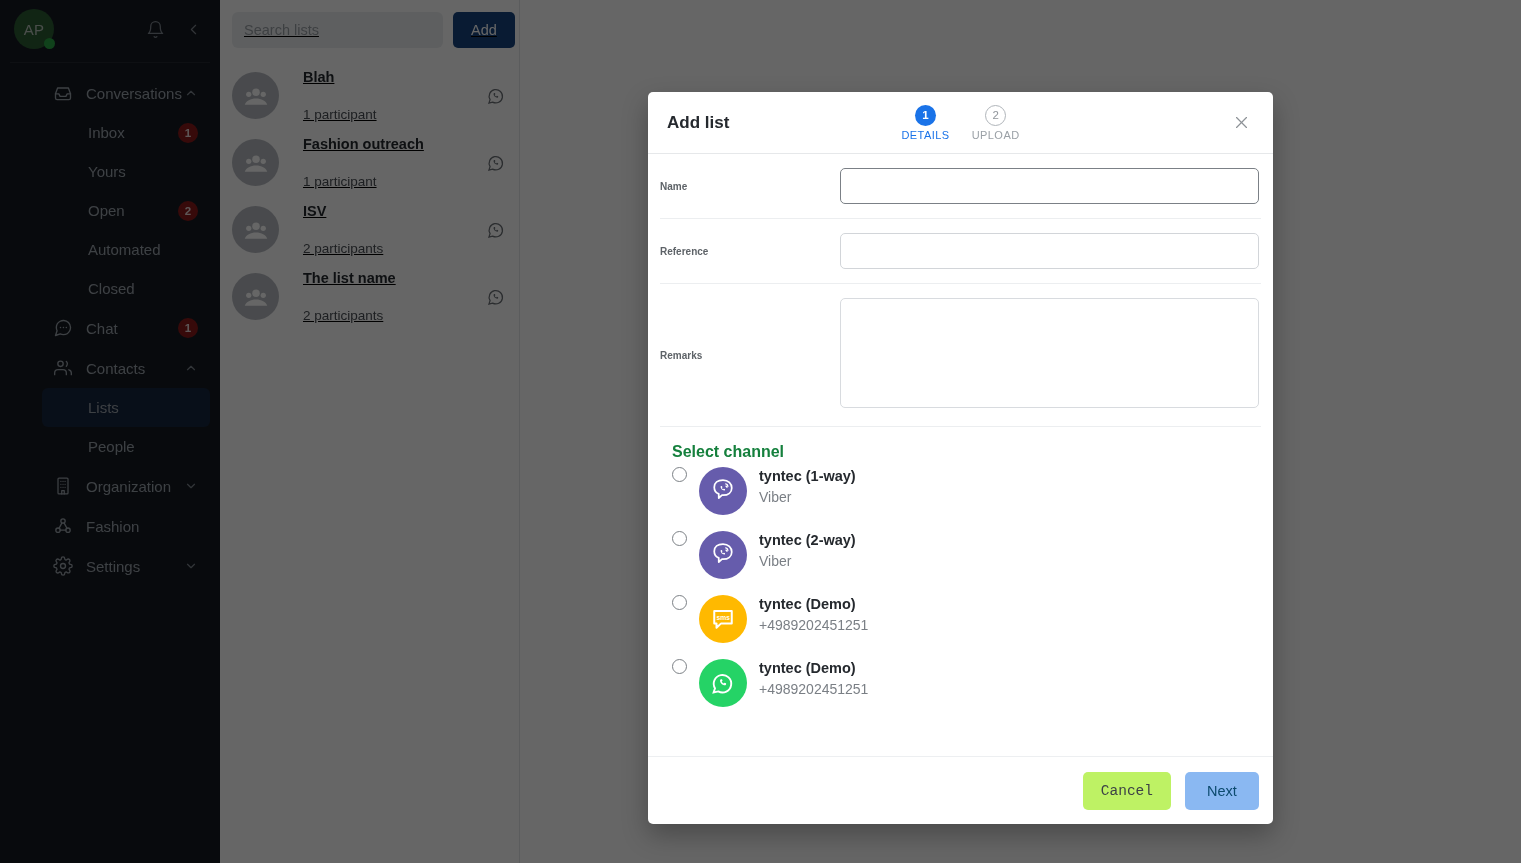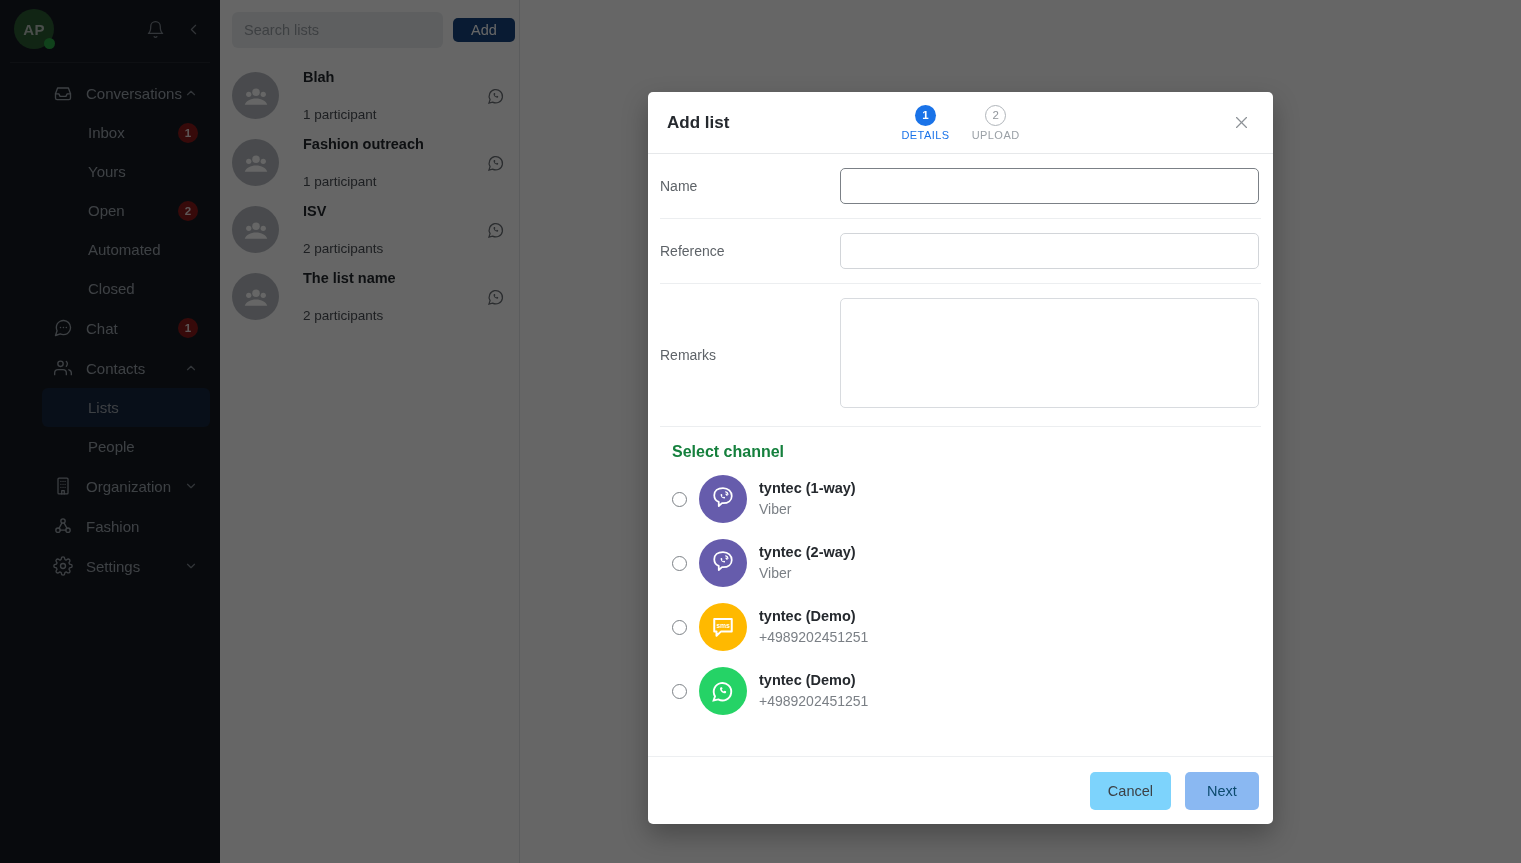--- a/index.html
+++ b/index.html
@@ -40,21 +40,21 @@
     position: relative;
     width: 40px;
     height: 40px;
   }
   .avatar {
     width: 40px; height: 40px;
     border-radius: 50%;
     background: #2b5d34;
     color: #b9c3bb;
     font-size: 15px;
-    font-weight: 700;
+    font-weight: 400;
     display: flex;
     align-items: center;
     justify-content: center;
     letter-spacing: .3px;
   }
   .avatar-dot {
     position: absolute;
     right: -1px; bottom: 0px;
     width: 11px; height: 11px;
     border-radius: 50%;
@@ -134,20 +134,21 @@
   
   .listpanel {
     width: 300px;
     flex: 0 0 300px;
     height: 863px;
     background: #ffffff;
     border-right: 1px solid #e3e5e8;
     padding: 0 12px;
     position: relative;
     z-index: 1;
+    text-decoration: underline;
   }
 
   .lp-head {
     display: flex;
     align-items: center;
     gap: 10px;
     padding: 12px 0 14px 0;
   }
   .search-input {
     flex: 1;
@@ -157,21 +158,21 @@
     background: #eceef0;
     padding: 0 12px;
     font-size: 14.5px;
     font-family: "Liberation Sans", sans-serif;
     color: #2c3136;
     outline: none;
   }
   .search-input::placeholder { color: #9aa0a6; }
 
   .add-btn {
-    height: 24px;
+    height: 36px;
     padding: 0 18px;
     border: none;
     border-radius: 5px;
     background: #17457f;
     color: #ffffff;
     font-size: 14.5px;
     font-family: "Liberation Sans", sans-serif;
     cursor: pointer;
   }
 
@@ -312,22 +313,23 @@
   .field-row {
     display: flex;
     align-items: center;
     padding: 14px 0;
     border-bottom: 1px solid #eceef0;
   }
   .field-label {
     width: 180px;
     flex: 0 0 180px;
     padding-left: 0;
-    font-size: 14px;
+    font-size: 10px;
     color: #5e6368;
+    font-weight: bold;
   }
   .field-control { flex: 1; padding-right: 2px; }
 
   .text-input {
     width: 100%;
     height: 36px;
     border-radius: 5px;
     border: 1px solid #d2d5d9;
     padding: 0 11px;
     font-size: 14.5px;
@@ -368,21 +370,21 @@
   .channel-scroll::-webkit-scrollbar-track { background: #f3f3f3; }
   .channel-scroll::-webkit-scrollbar-thumb { background: #c1c1c1; }
   .channel-scroll::-webkit-scrollbar-button:single-button {
     background: #f3f3f3;
     display: block;
     height: 14px;
   }
 
   .chan-row {
     display: flex;
-    align-items: center;
+    align-items: flex-start;
     gap: 12px;
     height: 64px;
     padding-left: 12px;
     cursor: pointer;
   }
   .radio {
     width: 15px; height: 15px;
     border-radius: 50%;
     border: 1.4px solid #7c8186;
     flex: 0 0 15px;
@@ -423,22 +425,23 @@
     height: 38px;
     min-width: 74px;
     padding: 0 18px;
     border: none;
     border-radius: 5px;
     font-size: 14.5px;
     font-family: "Liberation Sans", sans-serif;
     cursor: pointer;
   }
   .btn-cancel {
-    background: #7dd3fc;
+    background: #bef264;
     color: #3c4146;
+    font-family: Liberation Mono, monospace;
   }
   .btn-next {
     background: #8ab8f2;
     color: #0c4a6e;
   }
 </style>
 </head>
 <body>
 
 <div id="app">

